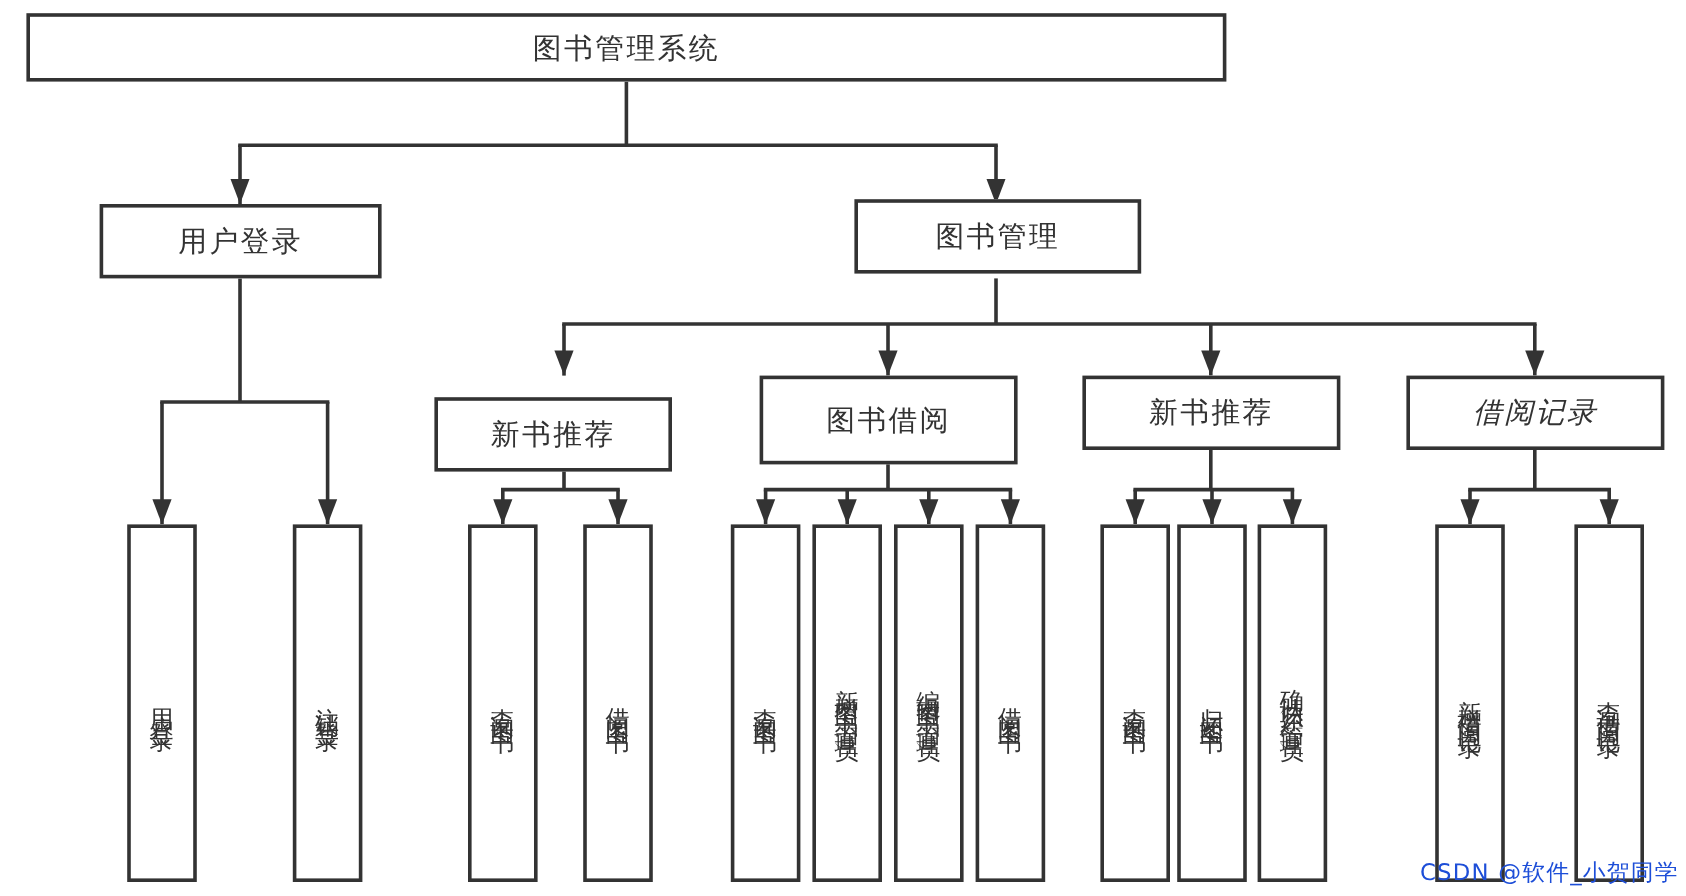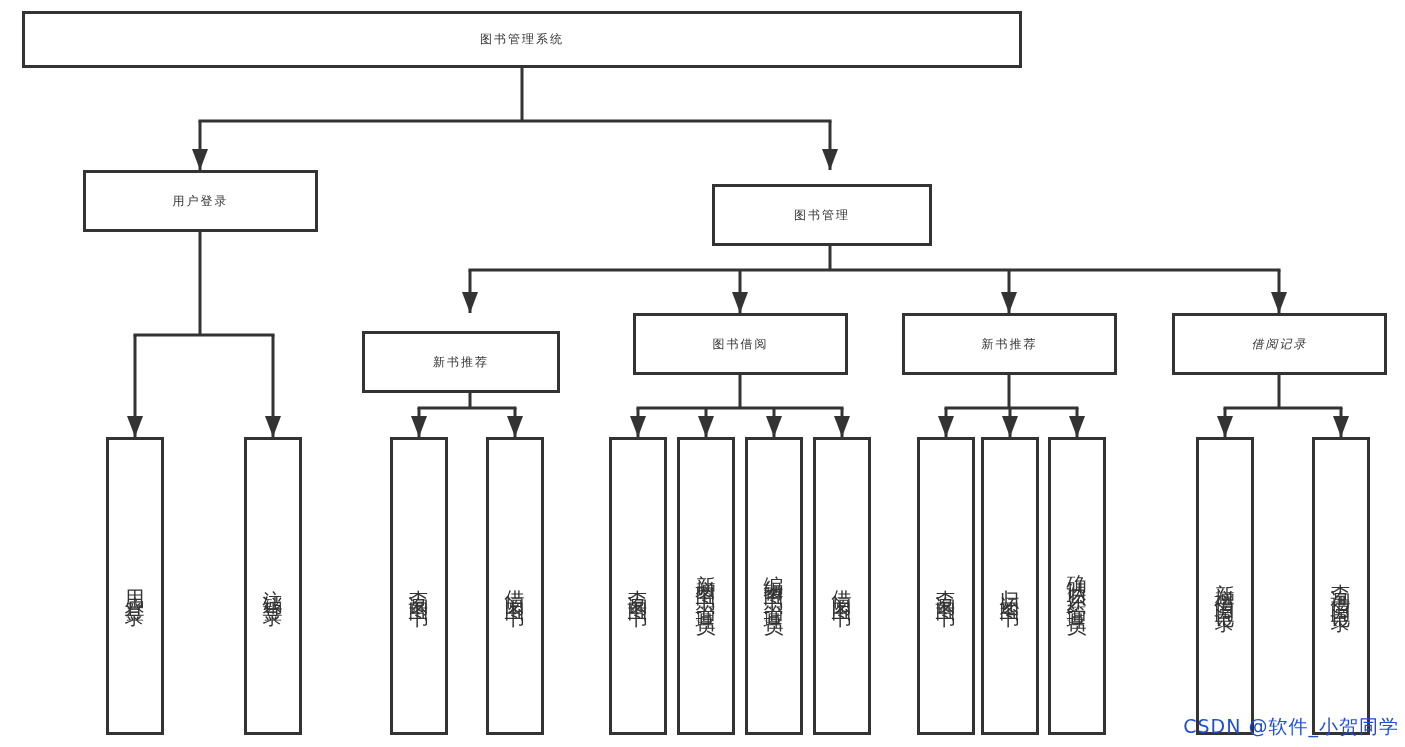--- a/index.html
+++ b/index.html
@@ -26,21 +26,21 @@
     position: absolute;
     box-sizing: border-box;
     border: 3px solid #333333;
     background: #ffffff;
     display: flex;
     align-items: center;
     justify-content: center;
     color: #333333;
   }
   .h-box {
-    font-size: 12px;
+    font-size: 24px;
     letter-spacing: 2px;
   }
   .root-box {
     left: 22px; top: 11px; width: 1000px; height: 57px;
   }
   .v-box {
     top: 437px;
     width: 58px;
     height: 298px;
     writing-mode: vertical-rl;
@@ -114,28 +114,28 @@
     </g>
   </svg>
 
   <div class="box h-box root-box">
     <span>图书管理系统</span>
   </div>
 
   <div class="box h-box" style="left:83px; top:170px; width:235px; height:62px;">
     <span>用户登录</span>
   </div>
-  <div class="box h-box" style="left:712px; top:184px; width:220px; height:62px;">
+  <div class="box h-box" style="left:712px; top:166px; width:239px; height:62px;">
     <span>图书管理</span>
   </div>
 
   <div class="box h-box" style="left:362px; top:331px; width:198px; height:62px;">
     <span>新书推荐</span>
   </div>
-  <div class="box h-box" style="left:633px; top:313px; width:215px; height:62px;">
+  <div class="box h-box" style="left:633px; top:313px; width:215px; height:74px;">
     <span>图书借阅</span>
   </div>
   <div class="box h-box" style="left:902px; top:313px; width:215px; height:62px;">
     <span>新书推荐</span>
   </div>
   <div class="box h-box" style="left:1172px; top:313px; width:215px; height:62px;font-style:italic;">
     <span>借阅记录</span>
   </div>
 
   <div class="box v-box" style="left:106px;">

